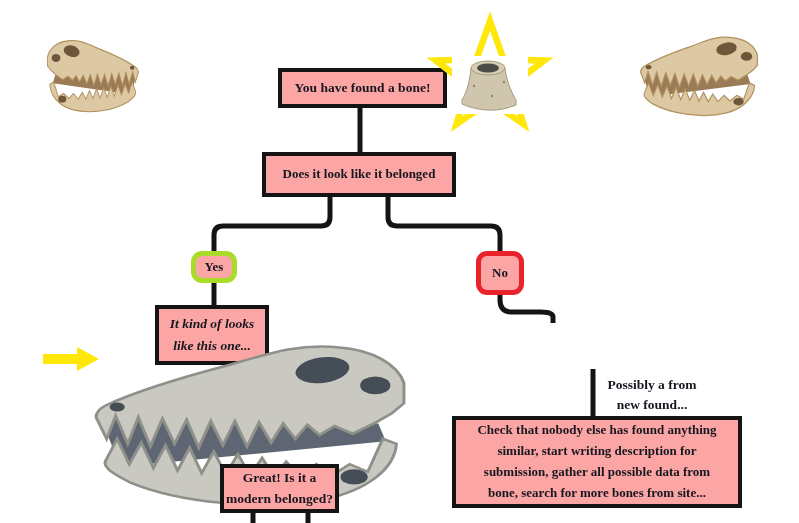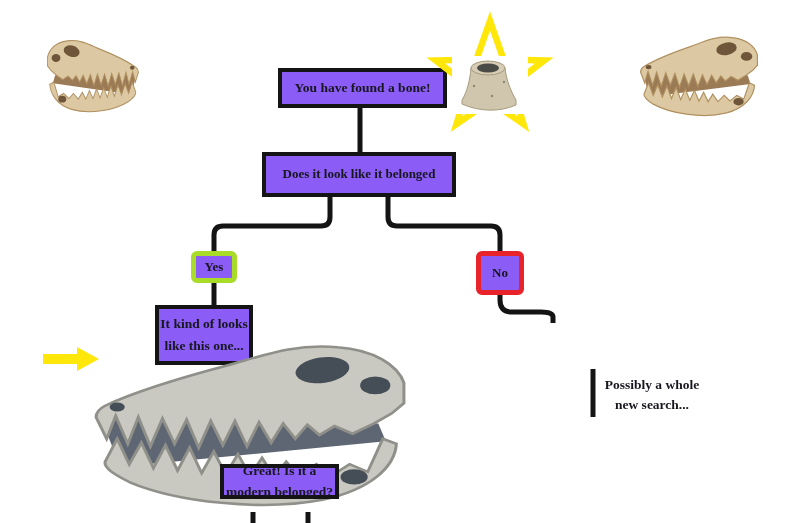--- a/index.html
+++ b/index.html
@@ -4,26 +4,26 @@
 <style>
   * { margin:0; padding:0; box-sizing:border-box; }
   html,body { background:#ffffff; }
   .canvas {
     position:relative; width:799px; height:523px; background:#fff; overflow:hidden;
     font-family:"Liberation Serif","DejaVu Serif",serif; color:var(--text,#17171f);
   }
   .abs { position:absolute; }
   .layer { position:absolute; left:0; top:0; width:799px; height:523px; }
   .fbox {
-    position:absolute; background:#8b5cf6; border:4px solid var(--box-border,#141414);
+    position:absolute; background:#fca5a5; border:4px solid var(--box-border,#141414);
     display:flex; flex-direction:column; align-items:center; justify-content:center;
     text-align:center; font-weight:bold;
   }
   .fbox span, .caption span { display:block; white-space:nowrap; }
-  .pill { border-width:5px; border-radius:6px; }
+  .pill { border-width:5px; border-radius:11px; }
   .pill.yes { border-color:var(--yes-border,#a8dc28); }
   .pill.no  { border-color:var(--no-border,#e8242a); }
   .caption {
     position:absolute; display:flex; flex-direction:column; align-items:center;
     text-align:center; font-weight:bold;
   }
   .skull-tan-theme  { --skull-main:#dcc8a2; --skull-line:#b0905f; --skull-dark:#6f563a; --skull-mouth:#9b7a56; }
   .skull-gray-theme { --skull-main:#c9c9c2; --skull-line:#90908a; --skull-dark:#454d57; --skull-mouth:#5d6672; }
   svg.mirror { transform:scaleX(-1); transform-origin:center; }
 </style>
@@ -56,21 +56,21 @@
     <g fill="none" stroke="var(--connector,#141414)" stroke-width="5">
       <path d="M360,106 V152"></path>
       <path d="M330,196 V217 Q330,226 321,226 H223 Q214,226 214,235 V252"></path>
       <path d="M388,196 V217 Q388,226 397,226 H491 Q500,226 500,235 V252"></path>
       <path d="M214,282 V306"></path>
       <path d="M500,282 V300 Q500,312 512,312 H541 Q553,312 553,317 V323"></path>
       <path d="M593,369 V417"></path>
     </g>
   </svg>
 
-  <div class="fbox" style="left:155px; top:305px; width:98px; height:60px; font-size:13.5px; line-height:1.6;">
+  <div class="fbox" style="left:155px; top:305px; width:114px; height:60px; font-size:13.5px; line-height:1.6;font-style:italic;">
     <span>It kind of looks</span>
     <span>like this one...</span>
   </div>
 
   <svg class="abs skull-gray-theme" style="left:84px; top:332px;" width="332" height="178" viewBox="0 0 220 140" preserveAspectRatio="none">
     <use href="#croc-skull"></use>
   </svg>
 
   <div class="fbox" style="left:278px; top:68px; width:169px; height:40px; font-size:13.5px;">
     <span>You have found a bone!</span>
@@ -83,26 +83,32 @@
   <div class="fbox pill yes" style="left:191px; top:251px; width:46px; height:32px; font-size:13px;">
     <span>Yes</span>
   </div>
 
   <div class="fbox pill no" style="left:476px; top:251px; width:48px; height:44px; font-size:13px;">
     <span>No</span>
   </div>
 
 
   <div class="caption" style="left:596px; top:375px; width:112px; font-size:13.5px; line-height:1.45;">
-    <span>Possibly a whole</span>
-    <span>new search...</span>
+    <span>Possibly a from</span>
+    <span>new found...</span>
   </div>
 
+  <div class="fbox" style="left:452px; top:416px; width:290px; height:92px; font-size:13px; line-height:1.6;">
+    <span>Check that nobody else has found anything</span>
+    <span>similar, start writing description for</span>
+    <span>submission, gather all possible data from</span>
+    <span>bone, search for more bones from site...</span>
+  </div>
 
-  <div class="fbox" style="left:220px; top:464px; width:119px; height:35px; font-size:13.5px; line-height:1.5;align-items:center;">
+  <div class="fbox" style="left:220px; top:464px; width:119px; height:49px; font-size:13.5px; line-height:1.5;align-items:center;">
     <span>Great! Is it a</span>
     <span>modern belonged?</span>
   </div>
 
   <svg class="layer" viewBox="0 0 799 523" style="pointer-events:none;">
     <g fill="none" stroke="var(--connector,#141414)" stroke-width="5">
       <path d="M253,512 V523"></path>
       <path d="M308,512 V523"></path>
     </g>
   </svg>

